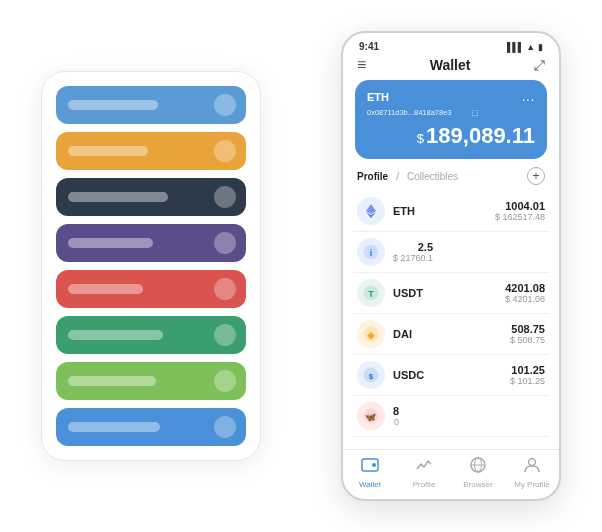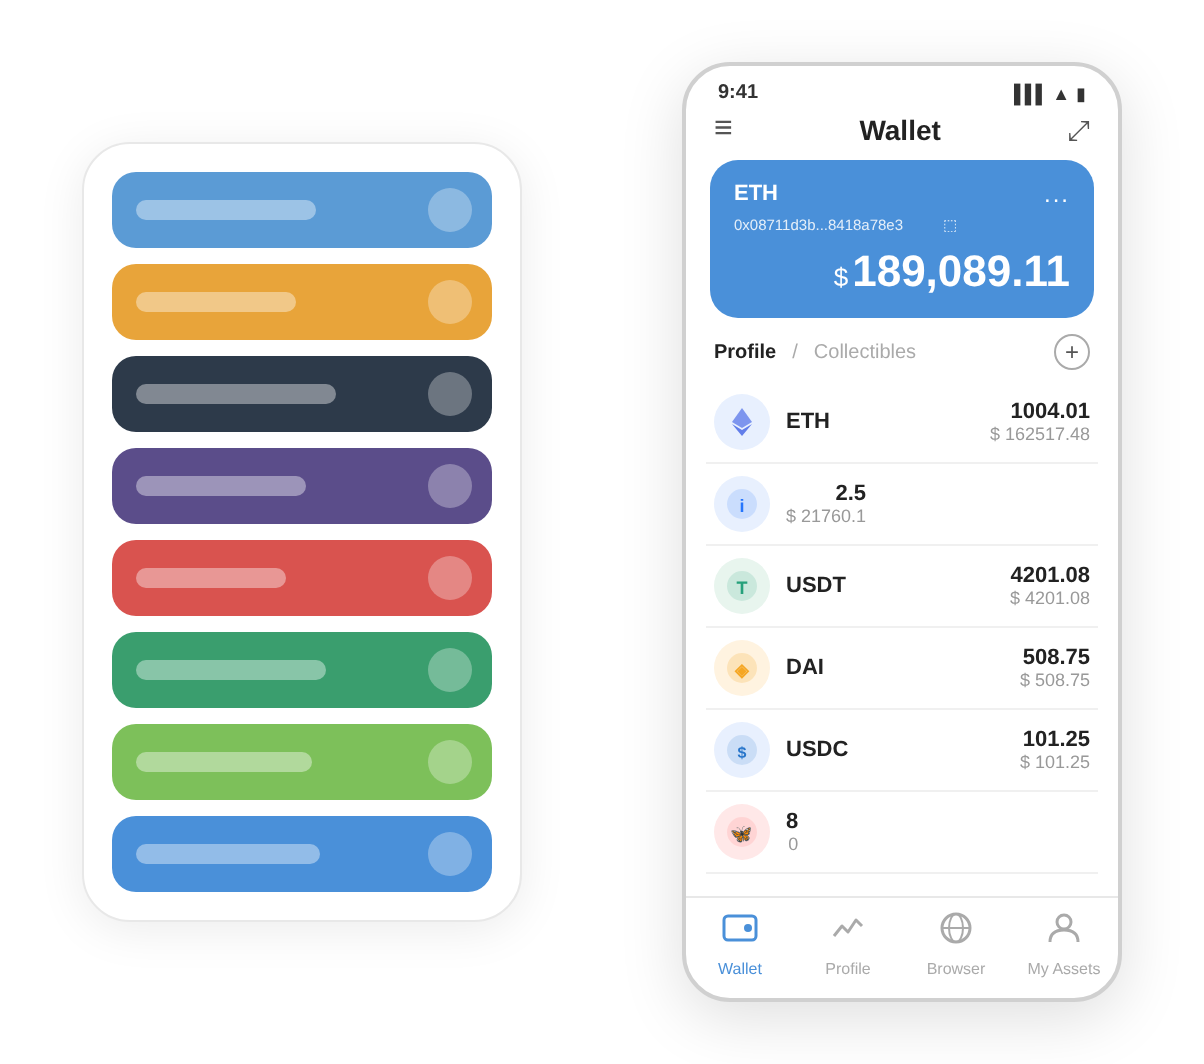--- a/index.html
+++ b/index.html
@@ -448,19 +448,19 @@
         <span class="nav-label">Browser</span>
       </div>
 
       <div class="nav-item">
         <span class="nav-icon">
           <svg width="18" height="18" viewBox="0 0 18 18">
               <circle cx="9" cy="6" r="3.5" fill="none" stroke="#aaa" stroke-width="1.5"></circle>
               <path d="M2,16 C2,12 4.5,10 9,10 C13.5,10 16,12 16,16" fill="none" stroke="#aaa" stroke-width="1.5"></path>
             </svg>
         </span>
-        <span class="nav-label">My Assets</span>
+        <span class="nav-label">My Profile</span>
       </div>
 
     </div>
 
   </div>
 </div>
 
 </body></html>

